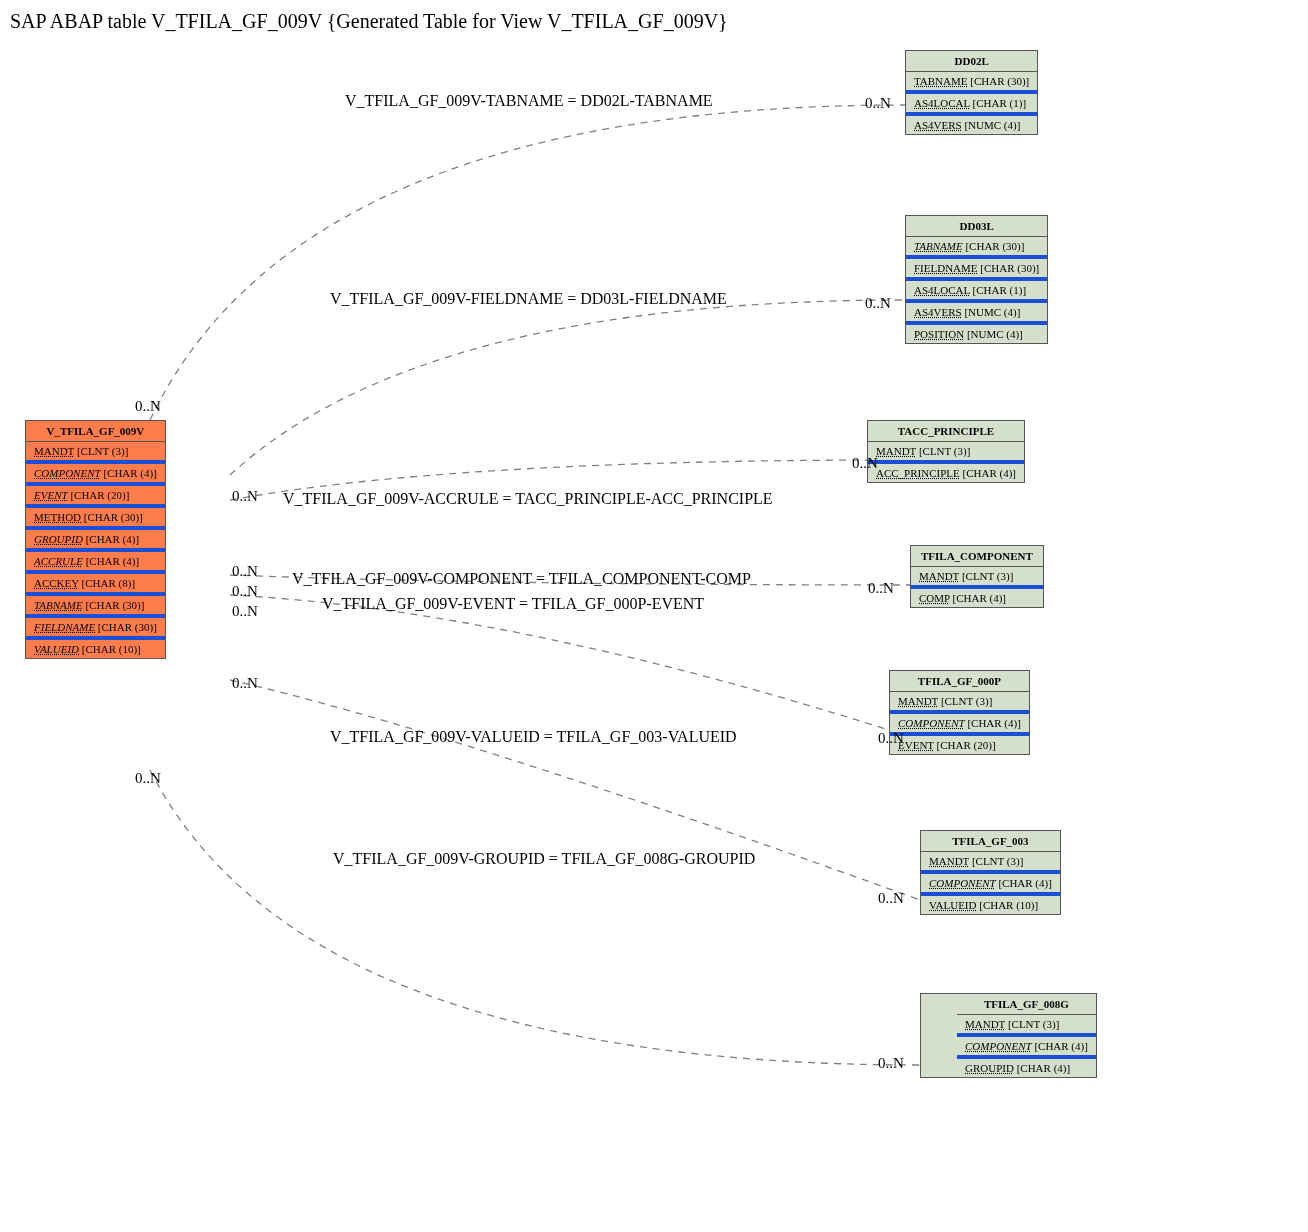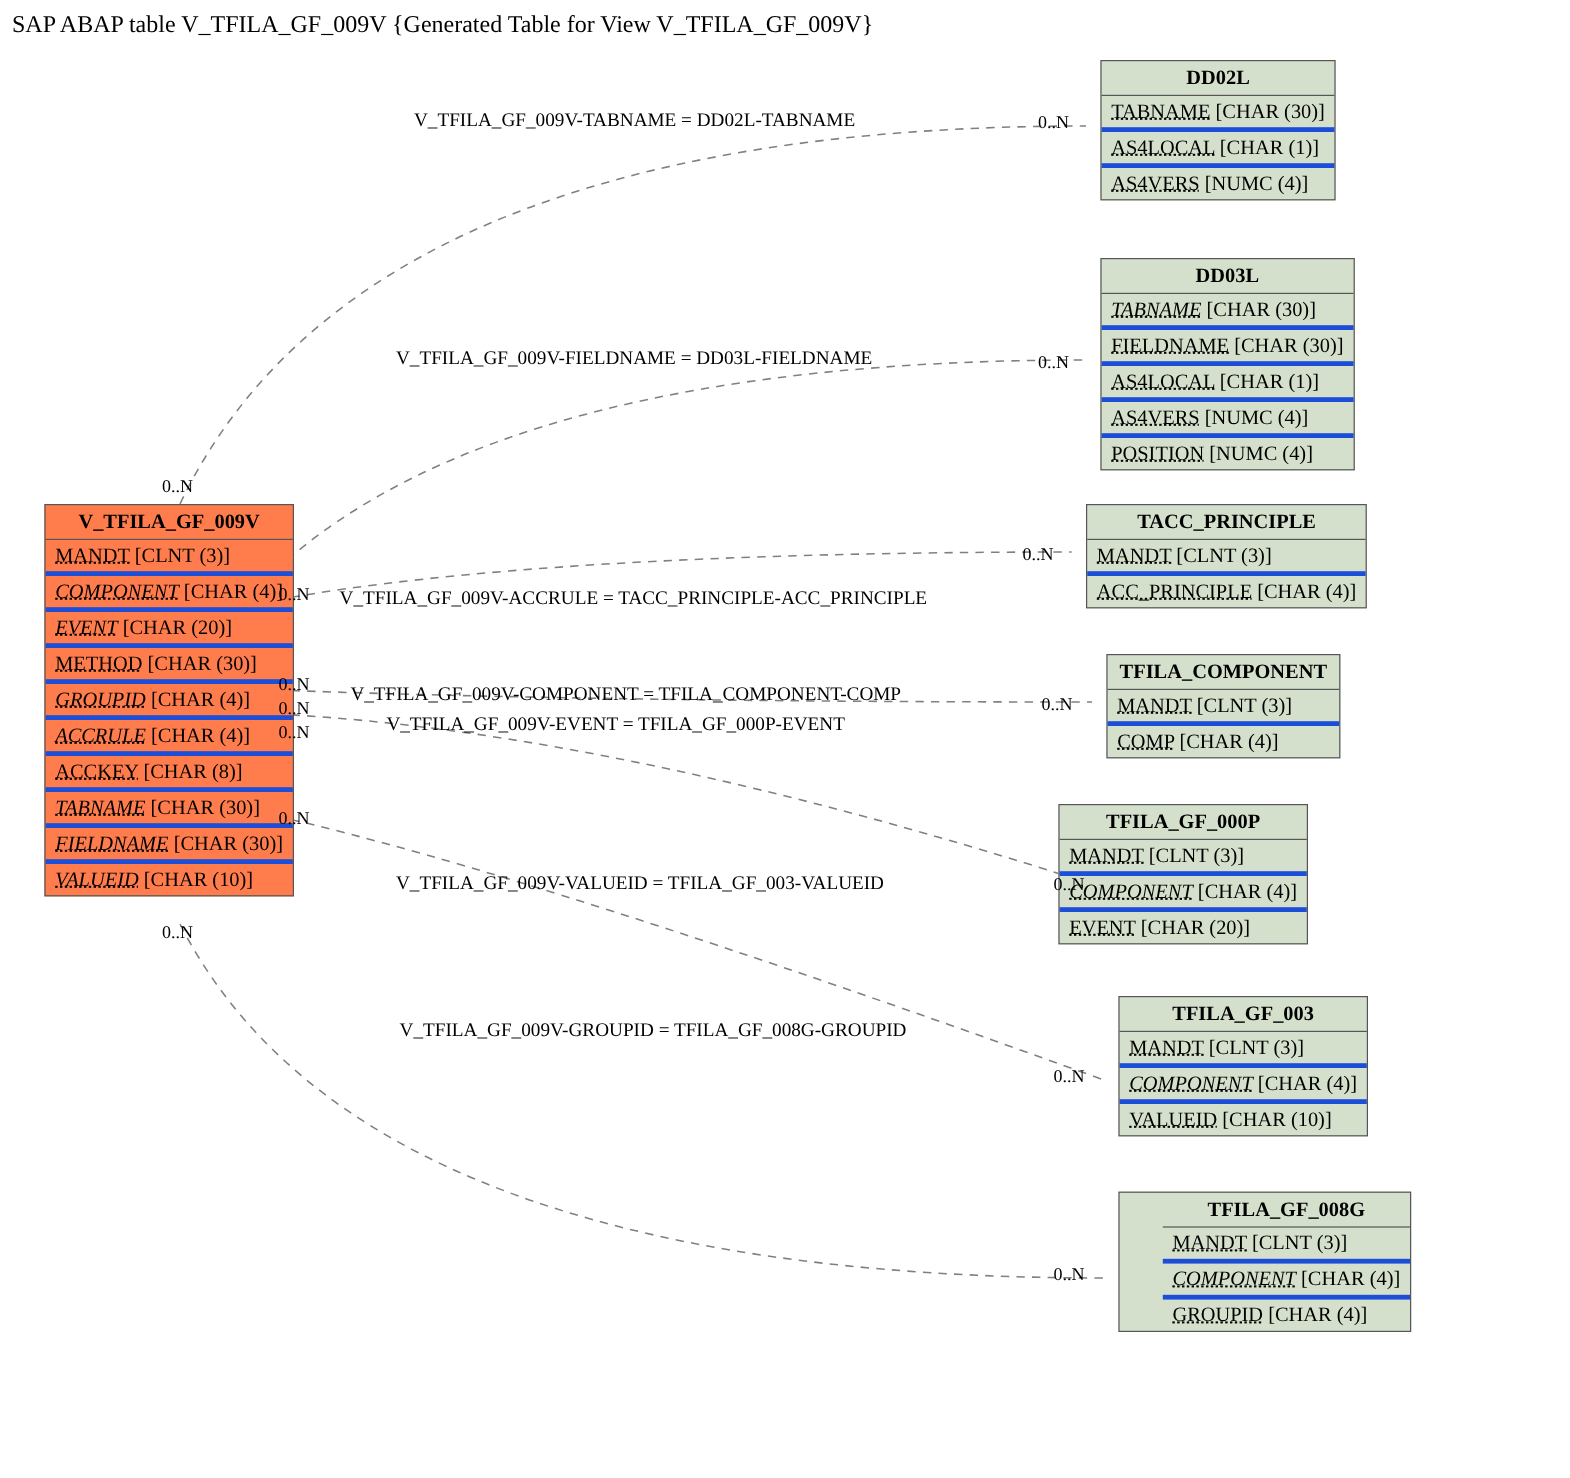--- a/index.html
+++ b/index.html
@@ -16,22 +16,21 @@
     position: absolute;
     top: 10px;
     left: 10px;
     font-size: 20px;
     color: #000;
   }
   .entity {
     position: absolute;
     border: 1px solid #555;
     background: #d5e0cc;
-    font-size: 17px;
-    margin-left: 12px;
+    font-size: 11px;
   }
   .entity.primary {
     background: #ff7c4c;
   }
   .entity-header {
     font-weight: bold;
     text-align: center;
     padding: 4px 10px;
     border-bottom: 1px solid #555;
     white-space: nowrap;
@@ -120,31 +119,31 @@
     <div class="entity-row"><span class="field-name">AS4VERS</span> [NUMC (4)]</div>
   </div>
 <div class="entity" id="ent1" style="left:905px; top:215px;">
   <div class="entity-header">DD03L</div>
 <div class="entity-row"><span class="field-name italic">TABNAME</span> [CHAR (30)]</div>
     <div class="entity-row"><span class="field-name">FIELDNAME</span> [CHAR (30)]</div>
     <div class="entity-row"><span class="field-name">AS4LOCAL</span> [CHAR (1)]</div>
     <div class="entity-row"><span class="field-name">AS4VERS</span> [NUMC (4)]</div>
     <div class="entity-row"><span class="field-name">POSITION</span> [NUMC (4)]</div>
   </div>
-<div class="entity" id="ent2" style="left:893px; top:420px;">
+<div class="entity" id="ent2" style="left:867px; top:420px;">
   <div class="entity-header">TACC_PRINCIPLE</div>
 <div class="entity-row"><span class="field-name">MANDT</span> [CLNT (3)]</div>
     <div class="entity-row"><span class="field-name">ACC_PRINCIPLE</span> [CHAR (4)]</div>
   </div>
 <div class="entity" id="ent3" style="left:910px; top:545px;">
   <div class="entity-header">TFILA_COMPONENT</div>
 <div class="entity-row"><span class="field-name">MANDT</span> [CLNT (3)]</div>
     <div class="entity-row"><span class="field-name">COMP</span> [CHAR (4)]</div>
   </div>
-<div class="entity" id="ent4" style="left:870px; top:670px;">
+<div class="entity" id="ent4" style="left:889px; top:670px;">
   <div class="entity-header">TFILA_GF_000P</div>
 <div class="entity-row"><span class="field-name">MANDT</span> [CLNT (3)]</div>
     <div class="entity-row"><span class="field-name italic">COMPONENT</span> [CHAR (4)]</div>
     <div class="entity-row"><span class="field-name">EVENT</span> [CHAR (20)]</div>
   </div>
 <div class="entity" id="ent5" style="left:920px; top:830px;">
   <div class="entity-header">TFILA_GF_003</div>
 <div class="entity-row"><span class="field-name">MANDT</span> [CLNT (3)]</div>
     <div class="entity-row"><span class="field-name italic">COMPONENT</span> [CHAR (4)]</div>
     <div class="entity-row"><span class="field-name">VALUEID</span> [CHAR (10)]</div>

